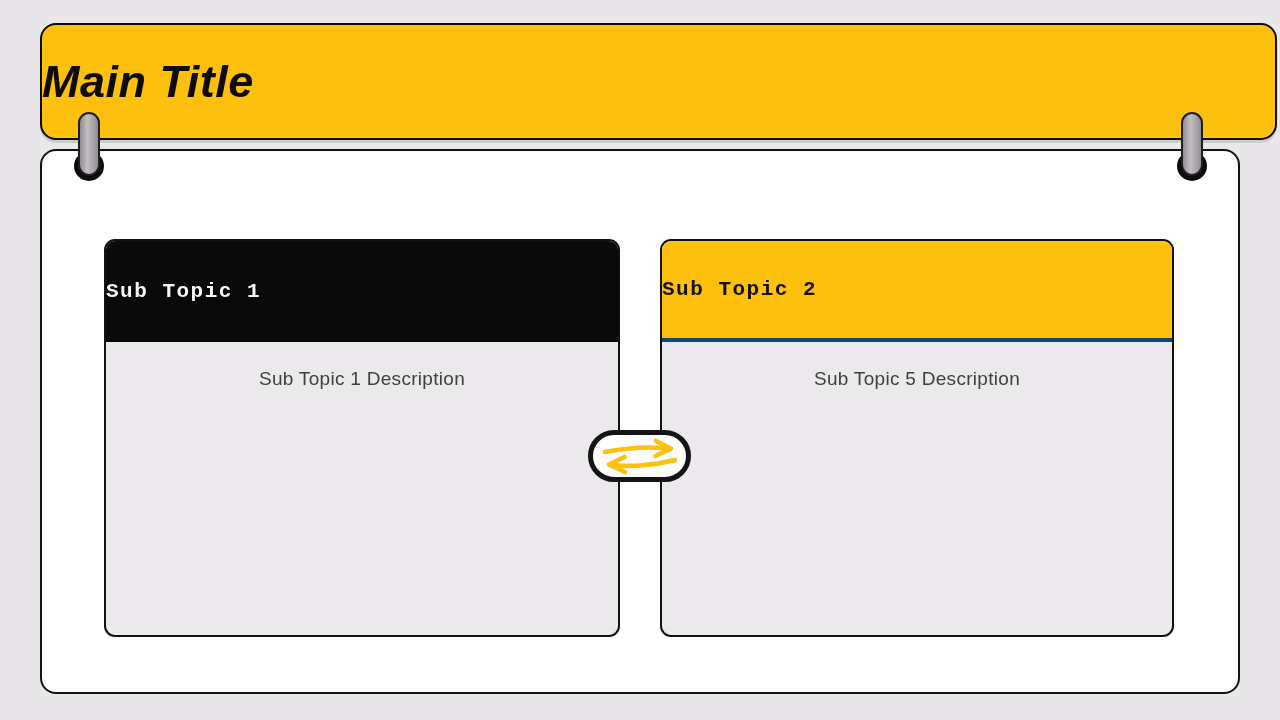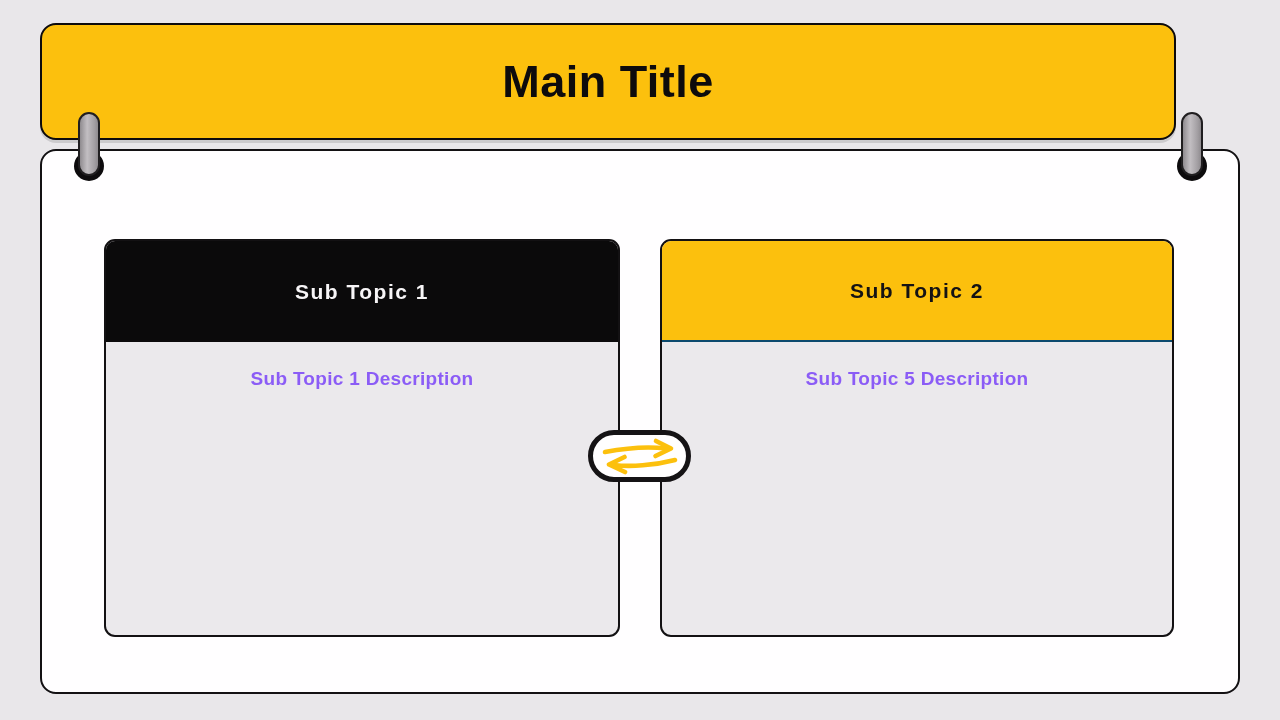--- a/index.html
+++ b/index.html
@@ -7,27 +7,28 @@
   body {
     background: #e9e7ea;
     font-family: "Liberation Sans", "DejaVu Sans", sans-serif;
     overflow: hidden;
   }
   .slide { position: relative; width: 1280px; height: 720px; }
 
   
   .banner {
     position: absolute; left: 40px; top: 23px;
-    width: 1136px; height: 117px;
+    width: 1237px; height: 117px;
     background: #fcc00d;
     border: 2px solid #0d0b0c;
     border-radius: 16px;
-    display: flex; align-items: center; justify-content: center;
+    display: flex; align-items: center; 
     box-shadow: 0 3px 0 rgba(0,0,0,0.12);
     z-index: 2;
+    font-style: italic;
   }
   .banner h1 {
     font-size: 45px; font-weight: bold; color: #0d0b0c;
     letter-spacing: 0.5px;
   }
 
   
   .panel {
     position: absolute; left: 40px; top: 149px;
     width: 1200px; height: 545px;
@@ -60,32 +61,32 @@
     background: #ebe9ec;
     border: 2px solid #131113;
     border-radius: 11px;
     overflow: hidden;
     z-index: 4;
   }
   .card-1 { left: 104px; width: 516px; }
   .card-2 { left: 660px; width: 514px; }
   .card-header {
     height: 101px;
-    display: flex; align-items: center; justify-content: center;
+    display: flex; align-items: center; justify-content: flex-start; font-family: Liberation Mono, monospace;
   }
   .card-1 .card-header { background: #0b0a0b; }
-  .card-2 .card-header { background: #fcc00d; border-bottom: 2px solid #0c4a6e; }
+  .card-2 .card-header { background: #fcc00d; border-bottom: 4px solid #0c4a6e; }
   .card-title {
     font-size: 21px; font-weight: 600; letter-spacing: 1.5px;
   }
   .card-1 .card-title { color: #f7f5f7; }
   .card-2 .card-title { color: #141214; }
   .card-body { padding-top: 26px; text-align: center; }
   .card-desc {
-    font-size: 19px; font-weight: 700; color: #8b5cf6;
+    font-size: 19px; font-weight: 400; color: #404040;
     letter-spacing: 0.3px;
   }
 
   
   .connector {
     position: absolute; left: 588px; top: 430px;
     width: 103px; height: 52px;
     background: #fffeff;
     border: 5px solid #151315;
     border-radius: 26px;

